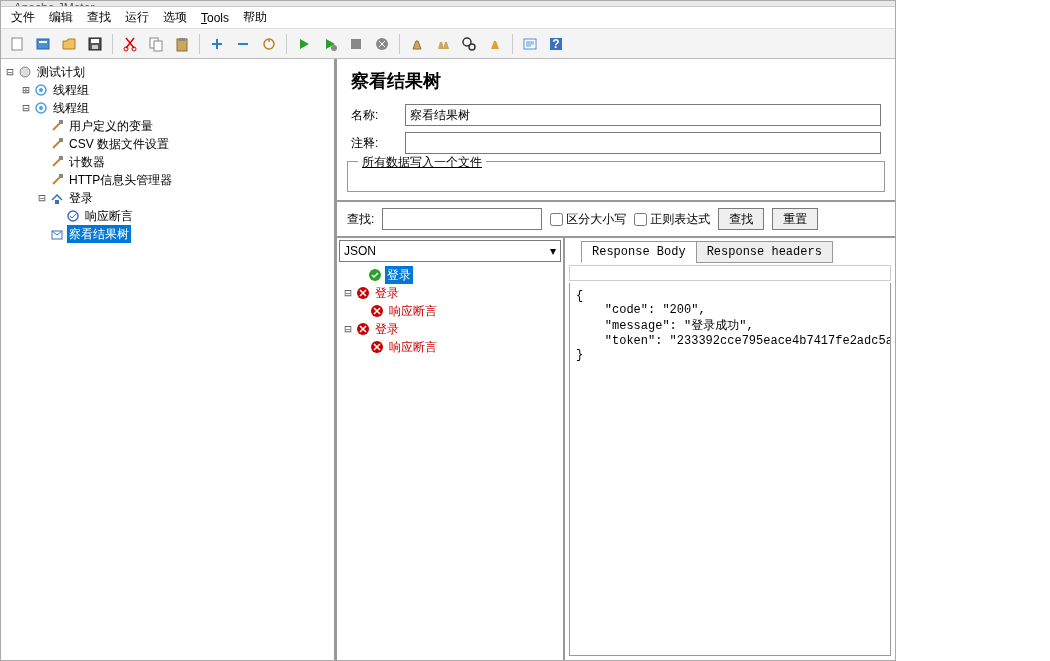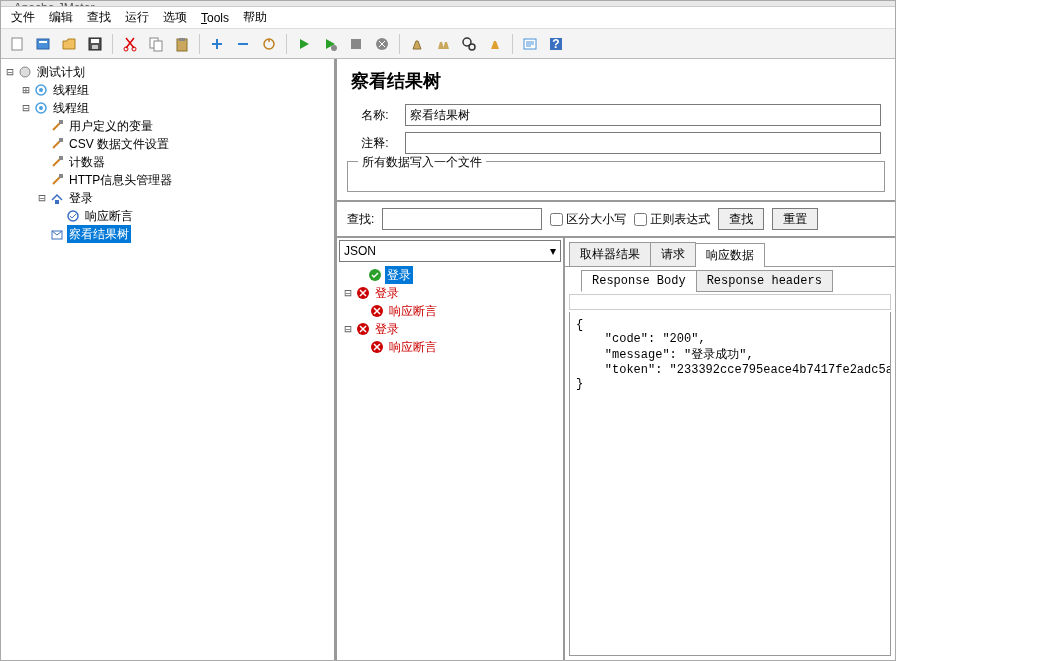--- a/index.html
+++ b/index.html
@@ -14,24 +14,24 @@
 .main { flex: 1; display: flex; overflow: hidden; }
 .tree-pane { width: 335px; border-right: 2px solid #999; overflow: auto; background: #fff; padding: 4px 0; }
 .tree-node { white-space: nowrap; line-height: 18px; display: flex; align-items: center; }
 .tree-toggle { width: 14px; text-align: center; color: #666; font-family: monospace; cursor: pointer; user-select: none; }
 .tree-icon { width: 16px; height: 16px; margin-right: 2px; display: inline-flex; align-items: center; justify-content: center; }
 .tree-label { padding: 0 2px; }
 .tree-label.sel { background: #0078d7; color: #fff; }
 .right-pane { flex: 1; display: flex; flex-direction: column; overflow: hidden; border-left: 1px solid #999; }
 .panel-title { font-size: 18px; font-weight: bold; padding: 10px 14px 8px; }
 .form-row { display: flex; align-items: center; padding: 3px 14px; gap: 6px; }
-.form-row label { width: 48px; text-align: center; }
+.form-row label { width: 48px; text-align: left; }
 .form-row input[type=text] { flex: 1; height: 22px; border: 1px solid #7a7a7a; padding: 0 4px; }
 .fieldset { margin: 4px 10px; border: 1px solid #999; padding: 6px; }
-.fieldset-title { font-size: 12px; padding: 0 4px; position: relative; top: -14px; background: #fff; display: inline-block; margin-left: 4px; }
+.fieldset-title { font-size: 12px; padding: 0 4px; position: relative; top: -14px; background: #fff; display: inline-block; margin-left: 4px; text-decoration: underline; }
 .fieldset-body { margin-top: -10px; display: flex; align-items: center; gap: 6px; }
 .btn { height: 22px; padding: 0 10px; border: 1px solid #7a7a7a; background: #efefef; cursor: pointer; }
 .chk { display: flex; align-items: center; gap: 3px; }
 .searchbar { display: flex; align-items: center; gap: 8px; padding: 6px 10px; border-top: 2px solid #999; border-bottom: 2px solid #999; margin-top: 4px; }
 .searchbar input[type=text] { width: 160px; height: 22px; border: 1px solid #7a7a7a; padding: 0 4px; }
 .results { flex: 1; display: flex; overflow: hidden; }
 .results-left { width: 228px; border-right: 2px solid #999; display: flex; flex-direction: column; }
 .dropdown { height: 22px; border: 1px solid #7a7a7a; margin: 2px; padding: 0 4px; display: flex; align-items: center; justify-content: space-between; background: #fff; cursor: pointer; }
 .result-tree { flex: 1; overflow: auto; padding: 2px; }
 .result-tree .tree-node { line-height: 18px; }
@@ -362,25 +362,20 @@
                     <circle cx="7" cy="7" r="6" fill="#cc0000"></circle>
                     <path d="M4 4l6 6M10 4l-6 6" stroke="#fff" stroke-width="1.5"></path>
                   </svg>
                 </span>
                 <span class="tree-label err">响应断言</span>
               </div>
           </div>
         </div>
 
         <div class="results-right">
-          <div class="tabs">
-            <div class="tab">取样器结果</div>
-            <div class="tab">请求</div>
-            <div class="tab active">响应数据</div>
-          </div>
           <div class="subtabs">
             <div class="subtab active">Response Body</div>
             <div class="subtab">Response headers</div>
           </div>
           <div class="body-header"></div>
           <div class="body-view">{
     "code": "200",
     "message": "登录成功",
     "token": "233392cce795eace4b7417fe2adc5afc65f823c7791e
 }</div>

